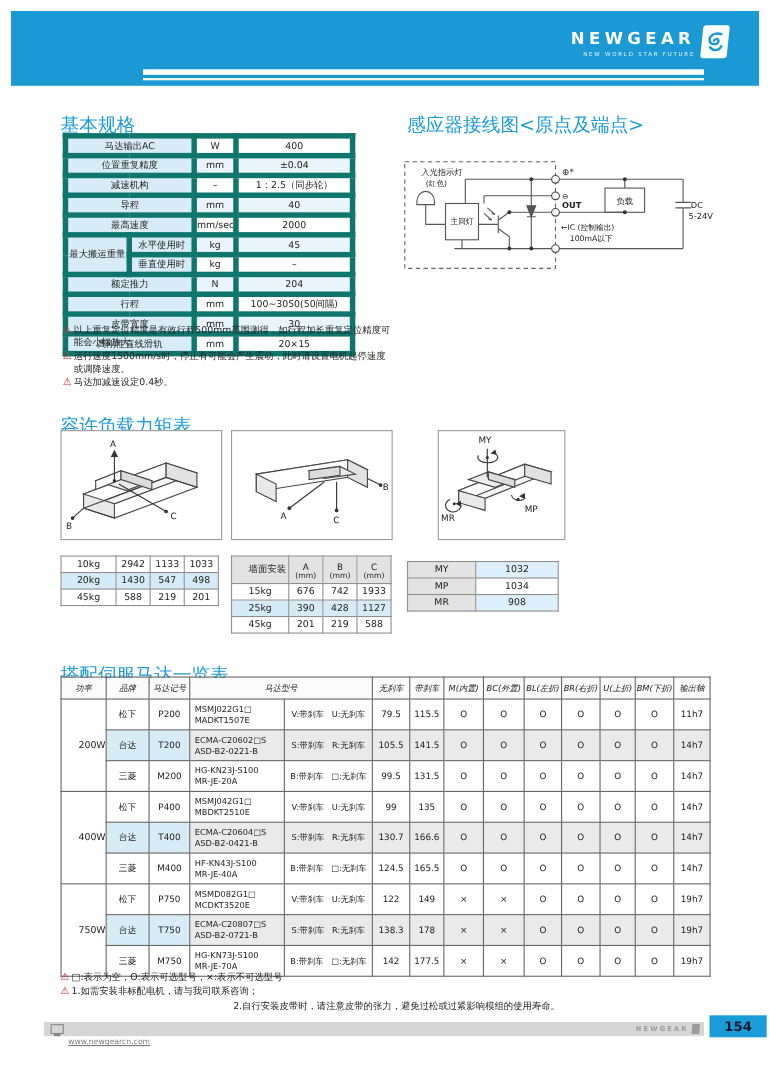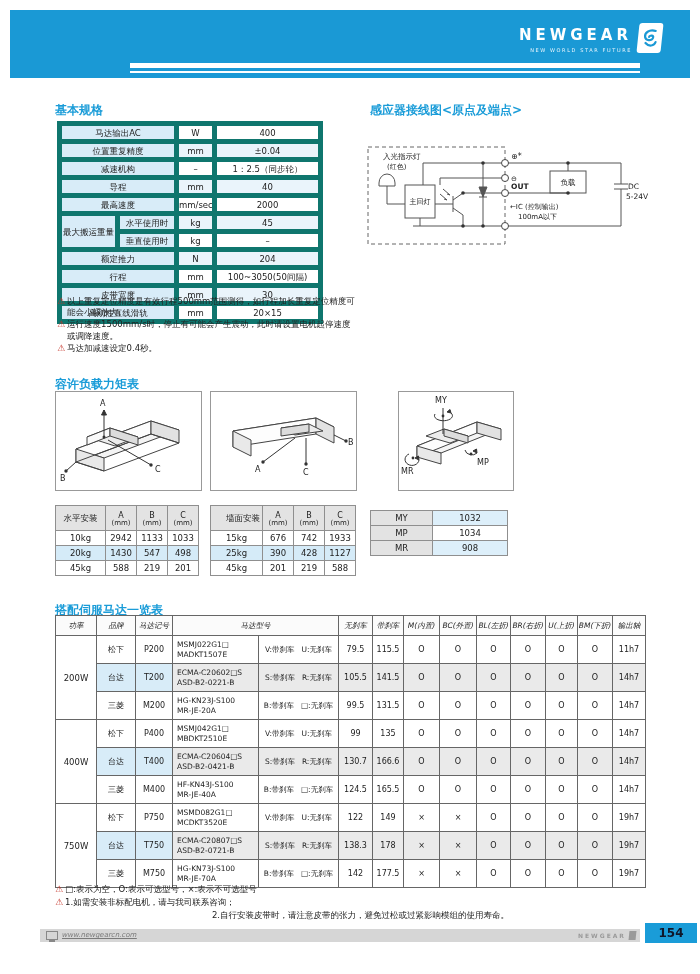--- a/index.html
+++ b/index.html
@@ -8,21 +8,21 @@
   
   .band{position:absolute;left:10px;top:10px;width:680px;height:68px;background:#1a99d5;}
   .band .stripe1{position:absolute;left:120px;bottom:10px;width:510px;height:5px;background:#fff;}
   .band .stripe2{position:absolute;left:120px;bottom:5px;width:510px;height:2px;background:#fff;}
   .logo{position:absolute;right:58px;top:16px;text-align:right;color:#fff;}
   .logo .brand{font-size:15px;font-weight:bold;letter-spacing:4px;}
   .logo .tag{font-size:5px;letter-spacing:1.6px;color:#eaf6fd;margin-top:3px;}
   .logo-ic{position:absolute;right:28px;top:13px;width:24px;height:30px;background:#fff;
            border-radius:3px;transform:skewX(-6deg);display:flex;align-items:center;justify-content:center;}
   
-  .sec-title{position:absolute;font-size:12px;font-weight:bold;color:#1a9cd8;}
+  .sec-title{position:absolute;font-size:17px;font-weight:normal;color:#1a9cd8;}
   
   table{border-collapse:collapse;table-layout:fixed;}
   td{padding:0;text-align:center;overflow:hidden;}
   
   .spec{position:absolute;left:57px;top:121px;width:261px;}
   .spec td{border:5px solid #0f766e;font-size:8.5px;height:13px;line-height:12px;}
   .spec .lb{background:#d8ecf8;}
   .spec .tint{background:#eaf4fb;}
   
   .notes{position:absolute;left:57px;top:296px;width:300px;}
@@ -45,28 +45,28 @@
   .mom .vblue{background:#ddeffa;}
   
   .mtable{position:absolute;left:55px;top:615px;width:590px;}
   .mtable td{border:1px solid #666;font-size:8px;height:27px;}
   .mtable tr.hd td{height:19px;font-size:7.5px;background:#fbfbfb;font-style:italic;}
   .mtable td.model{text-align:left;padding-left:4px;font-size:7.5px;line-height:1.3;}
   .mtable td.brake{font-size:7.5px;}
   .mtable td.brake .b2{margin-left:7px;}
   .mtable tr.shaded td{background:#eaeaea;}
   .mtable tr.shaded td.bl{background:#d8ecf8;}
-  .mtable td.power{background:#fff;font-size:8.5px;}
+  .mtable td.power{background:#fff;font-size:8.5px;text-align:right;}
   .mtable tr.gstart td{border-top:1.5px solid #444;}
   .legend-block{position:absolute;left:55px;top:884px;width:600px;}
   .legend-block .note{font-size:8.5px;}
   .ind{margin-left:11px;justify-content:center;}
   
   .fbar{position:absolute;left:40px;top:929px;width:600px;height:13px;background:#d6d6d6;}
-  .flink{position:absolute;left:22px;top:2px;font-size:7px;color:#7a7a7a;text-decoration:underline;font-style:italic;}
+  .flink{position:absolute;left:22px;top:14px;font-size:7px;color:#7a7a7a;text-decoration:underline;}
   .mon{position:absolute;left:6px;top:2px;width:10px;height:7px;border:1.5px solid #888;background:#d6d6d6;}
   .mon:after{content:"";position:absolute;left:2px;top:8px;width:6px;height:1.5px;background:#888;}
   .fbrand{position:absolute;right:14px;top:3px;font-size:6px;font-weight:bold;letter-spacing:2px;color:#9a9a9a;}
   .fbic{position:absolute;right:4px;top:2px;width:7px;height:9px;background:#9a9a9a;transform:skewX(-6deg);}
   .pagenum{position:absolute;left:645px;top:923px;width:52px;height:20px;background:#1a9cd8;color:#0f172a;
            font-size:12px;font-weight:bold;text-align:center;line-height:20px;}
   svg text{font-family:"DejaVu Sans","Liberation Sans",sans-serif;fill:#222;}
 </style>
 </head>
 <body>
@@ -325,35 +325,20 @@
   </div>
 
   <table class="loadt" style="position:absolute;left:55px;top:505px;width:143px;">
     <colgroup>
         <col style="width:50px">
         <col style="width:31px">
         <col style="width:31px">
         <col style="width:31px">
       </colgroup>
     <tbody>
-        <tr>
-          <td class="hd" style="font-size: 8.5px; height: 24px;">水平安装</td>
-          <td class="hd" style="height: 24px;">
-            <span class="l1">A</span>
-            <span class="u">(mm)</span>
-          </td>
-          <td class="hd" style="height: 24px;">
-            <span class="l1">B</span>
-            <span class="u">(mm)</span>
-          </td>
-          <td class="hd" style="height: 24px;">
-            <span class="l1">C</span>
-            <span class="u">(mm)</span>
-          </td>
-        </tr>
         <tr>
           <td>10kg</td>
           <td>2942</td>
           <td>1133</td>
           <td>1033</td>
         </tr>
         <tr class="bluerow">
           <td>20kg</td>
           <td>1430</td>
           <td>547</td>

